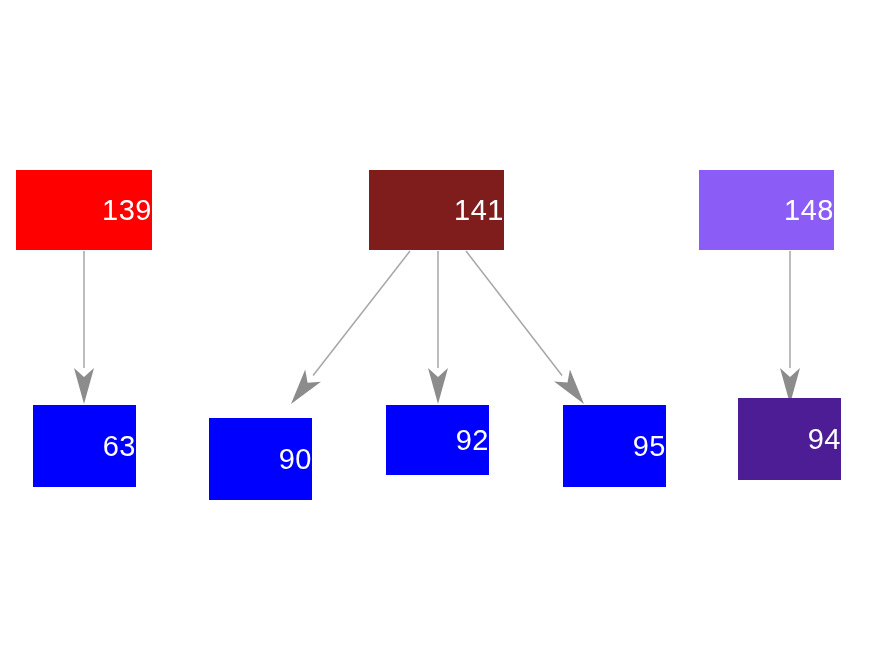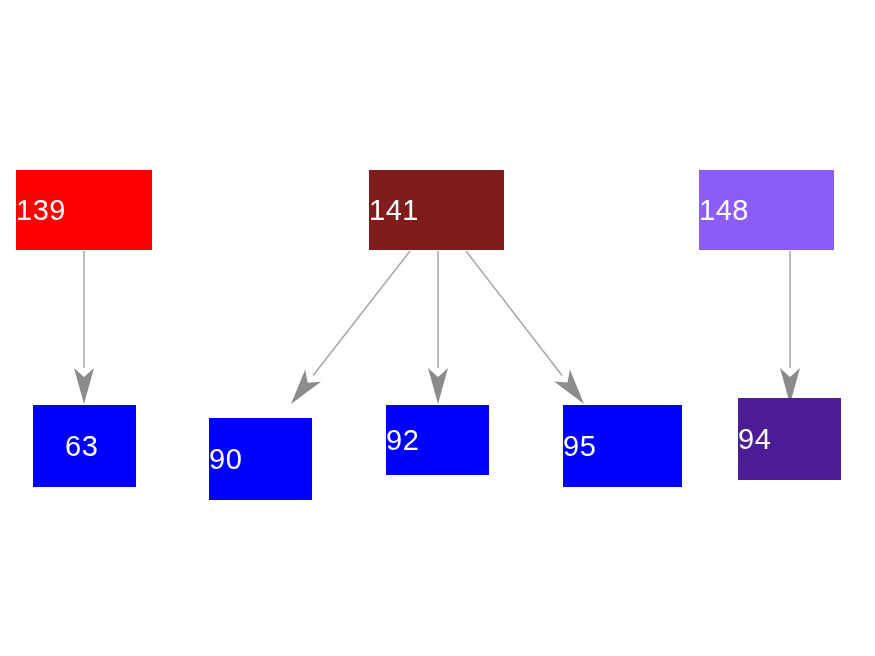--- a/index.html
+++ b/index.html
@@ -20,21 +20,21 @@
     left: 0;
     top: 0;
     width: 875px;
     height: 656px;
     pointer-events: none;
   }
   .node {
     position: absolute;
     display: flex;
     align-items: center;
-    justify-content: flex-start;
+    justify-content: flex-end;
     box-sizing: border-box;
   }
   .node-label {
     color: #ffffff;
     font-size: 29px;
     line-height: 1;
     letter-spacing: 0.5px;
     user-select: none;
   }
 </style>
@@ -67,19 +67,19 @@
   </div>
     <div class="node" style="left: 33px; top: 405px; width: 103px; height: 82px; background: rgb(0, 0, 255); padding-left: 32px;">
     <span class="node-label">63</span>
   </div>
     <div class="node" style="left: 209px; top: 418px; width: 103px; height: 82px; background: rgb(0, 0, 255);">
     <span class="node-label">90</span>
   </div>
     <div class="node" style="left: 386px; top: 405px; width: 103px; height: 70px; background: rgb(0, 0, 255);">
     <span class="node-label">92</span>
   </div>
-    <div class="node" style="left: 563px; top: 405px; width: 119px; height: 82px; background: rgb(0, 0, 255);">
+    <div class="node" style="left: 563px; top: 405px; width: 103px; height: 82px; background: rgb(0, 0, 255);">
     <span class="node-label">95</span>
   </div>
     <div class="node" style="left: 738px; top: 398px; width: 103px; height: 82px; background: #4c1d95;">
     <span class="node-label">94</span>
   </div>
   </div>
 
 </body></html>

